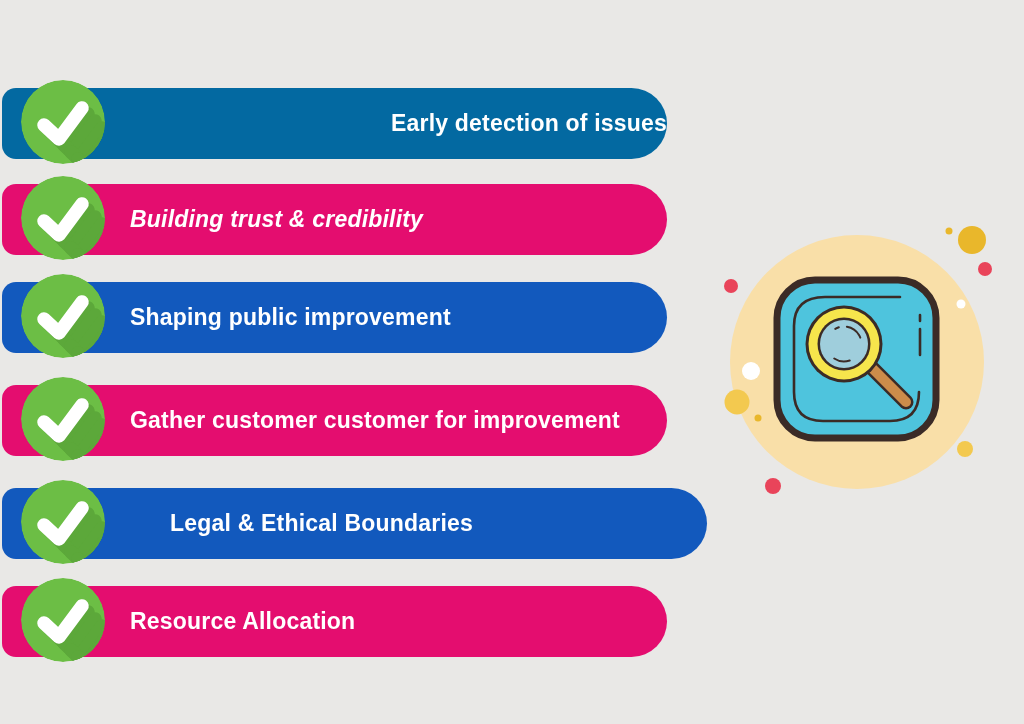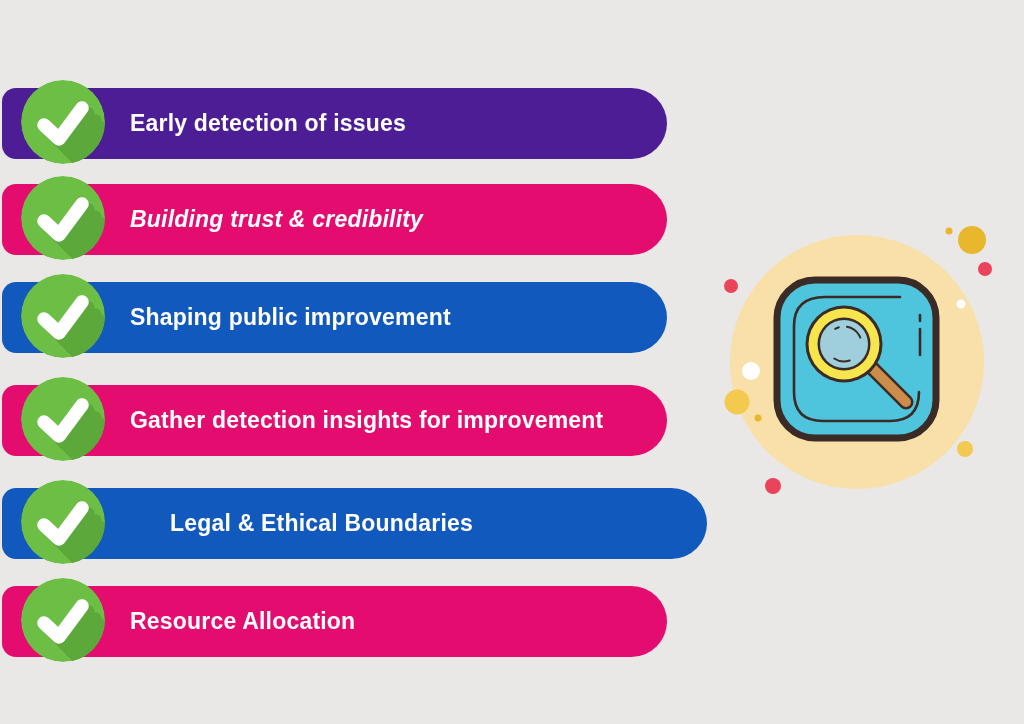--- a/index.html
+++ b/index.html
@@ -51,21 +51,21 @@
           <path d="M23 45 L38 59 L61 28" transform="translate(34,34)"></path>
           <path d="M23 45 L38 59 L61 28" transform="translate(41,41)"></path>
           <path d="M23 45 L38 59 L61 28" transform="translate(48,48)"></path>
         </g>
         <path d="M23 45 L38 59 L61 28" style="stroke:var(--check-white)" stroke-width="13.5" stroke-linecap="round" stroke-linejoin="round" fill="none"></path>
       </g>
     </defs>
   </svg>
 
   <div class="row" style="top:80px">
-    <div class="pill" style="background: #4c1d95;">
+    <div class="pill" style="background: #0369a1; justify-content: flex-end;">
       <span class="pill-label">Early detection of issues</span>
     </div>
     <svg class="badge" viewBox="0 0 84 84">
         <use href="#badge-art"></use>
       </svg>
   </div>
 
   <div class="row" style="top:176px">
     <div class="pill" style="background: rgb(228, 13, 111); font-style: italic;">
       <span class="pill-label">Building trust &amp; credibility</span>
@@ -79,21 +79,21 @@
     <div class="pill" style="background: rgb(18, 89, 189);">
       <span class="pill-label">Shaping public improvement</span>
     </div>
     <svg class="badge" viewBox="0 0 84 84">
         <use href="#badge-art"></use>
       </svg>
   </div>
 
   <div class="row" style="top:377px">
     <div class="pill" style="background: rgb(228, 13, 111);">
-      <span class="pill-label">Gather detection insights for improvement</span>
+      <span class="pill-label">Gather customer customer for improvement</span>
     </div>
     <svg class="badge" viewBox="0 0 84 84">
         <use href="#badge-art"></use>
       </svg>
   </div>
 
   <div class="row" style="top:480px">
     <div class="pill" style="background: rgb(18, 89, 189); padding-left: 40px;">
       <span class="pill-label">Legal &amp; Ethical Boundaries</span>
     </div>

